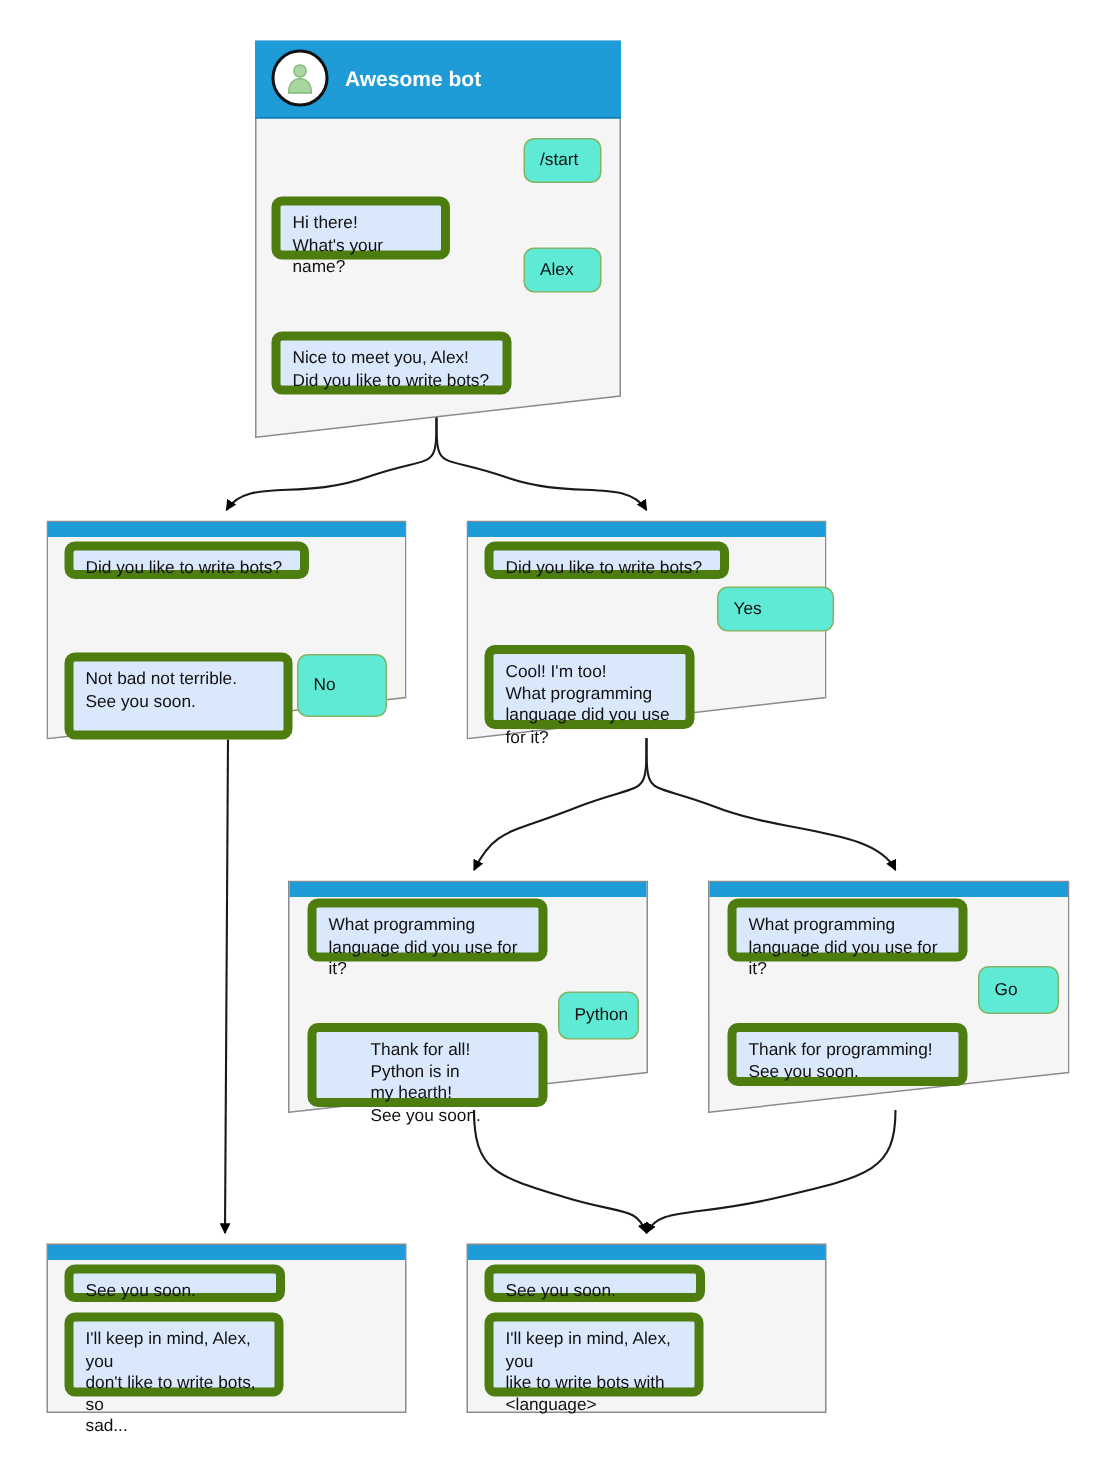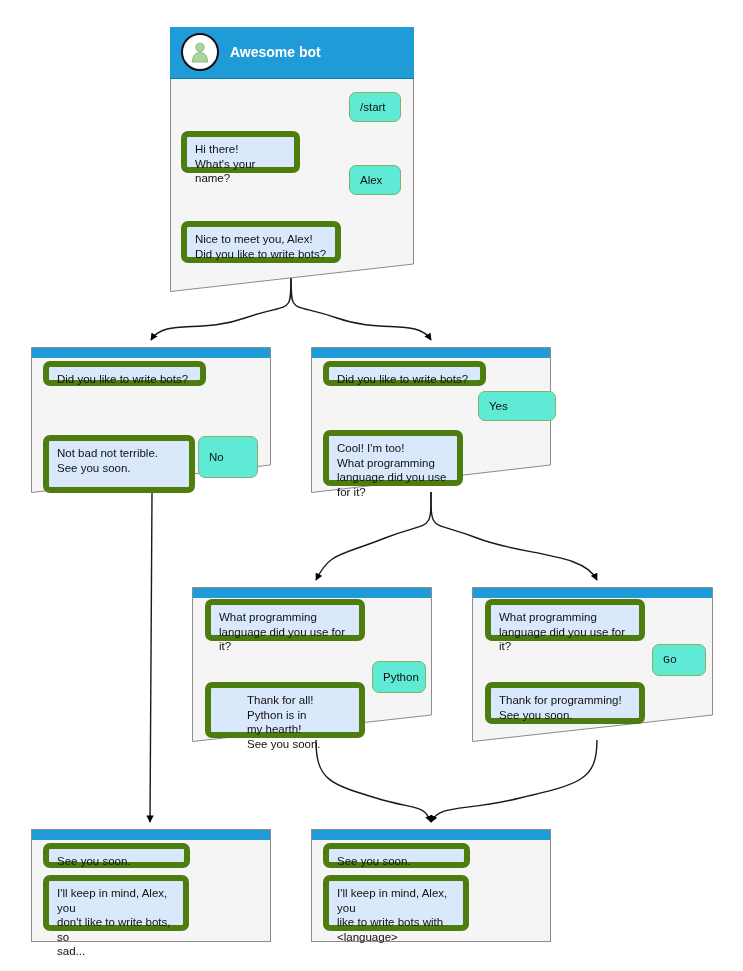--- a/index.html
+++ b/index.html
@@ -176,21 +176,21 @@
   <div class="card slanted" style="left:472px;top:587px;width:241px;height:155px;">
     <div class="skin">
       <svg width="241" height="155" viewBox="0 0 241 155">
         <path d="M 0.5,0.5 L 240.5,0.5 L 240.5,128 L 0.5,154.5 Z" fill="#f5f5f5" stroke="#8c8c8c" stroke-width="1"></path>
       </svg>
     </div>
     <div class="hdr" style="height:10px;left:1px;right:1px;top:1px;"></div>
     <div class="body">
       <div class="bubble bot" style="left:13px;top:12px;width:160px;height:42px;">What programming
 language did you use for it?</div>
-      <div class="bubble user" style="left:180px;top:57px;width:54px;height:32px;font-family:Liberation Mono, monospace;">Go</div>
+      <div class="bubble user" style="left:180px;top:57px;width:54px;height:32px;">Go</div>
       <div class="bubble bot" style="left:13px;top:95px;width:160px;height:42px;">Thank for programming!
 See you soon.</div>
     </div>
   </div>
 
   <div class="card" style="left:31px;top:829px;width:240px;height:113px;">
     <div class="skin"></div>
     <div class="hdr" style="height:10px;left:1px;right:1px;top:1px;"></div>
     <div class="body">
       <div class="bubble bot" style="left:12px;top:14px;width:147px;height:25px;">See you soon.</div>

